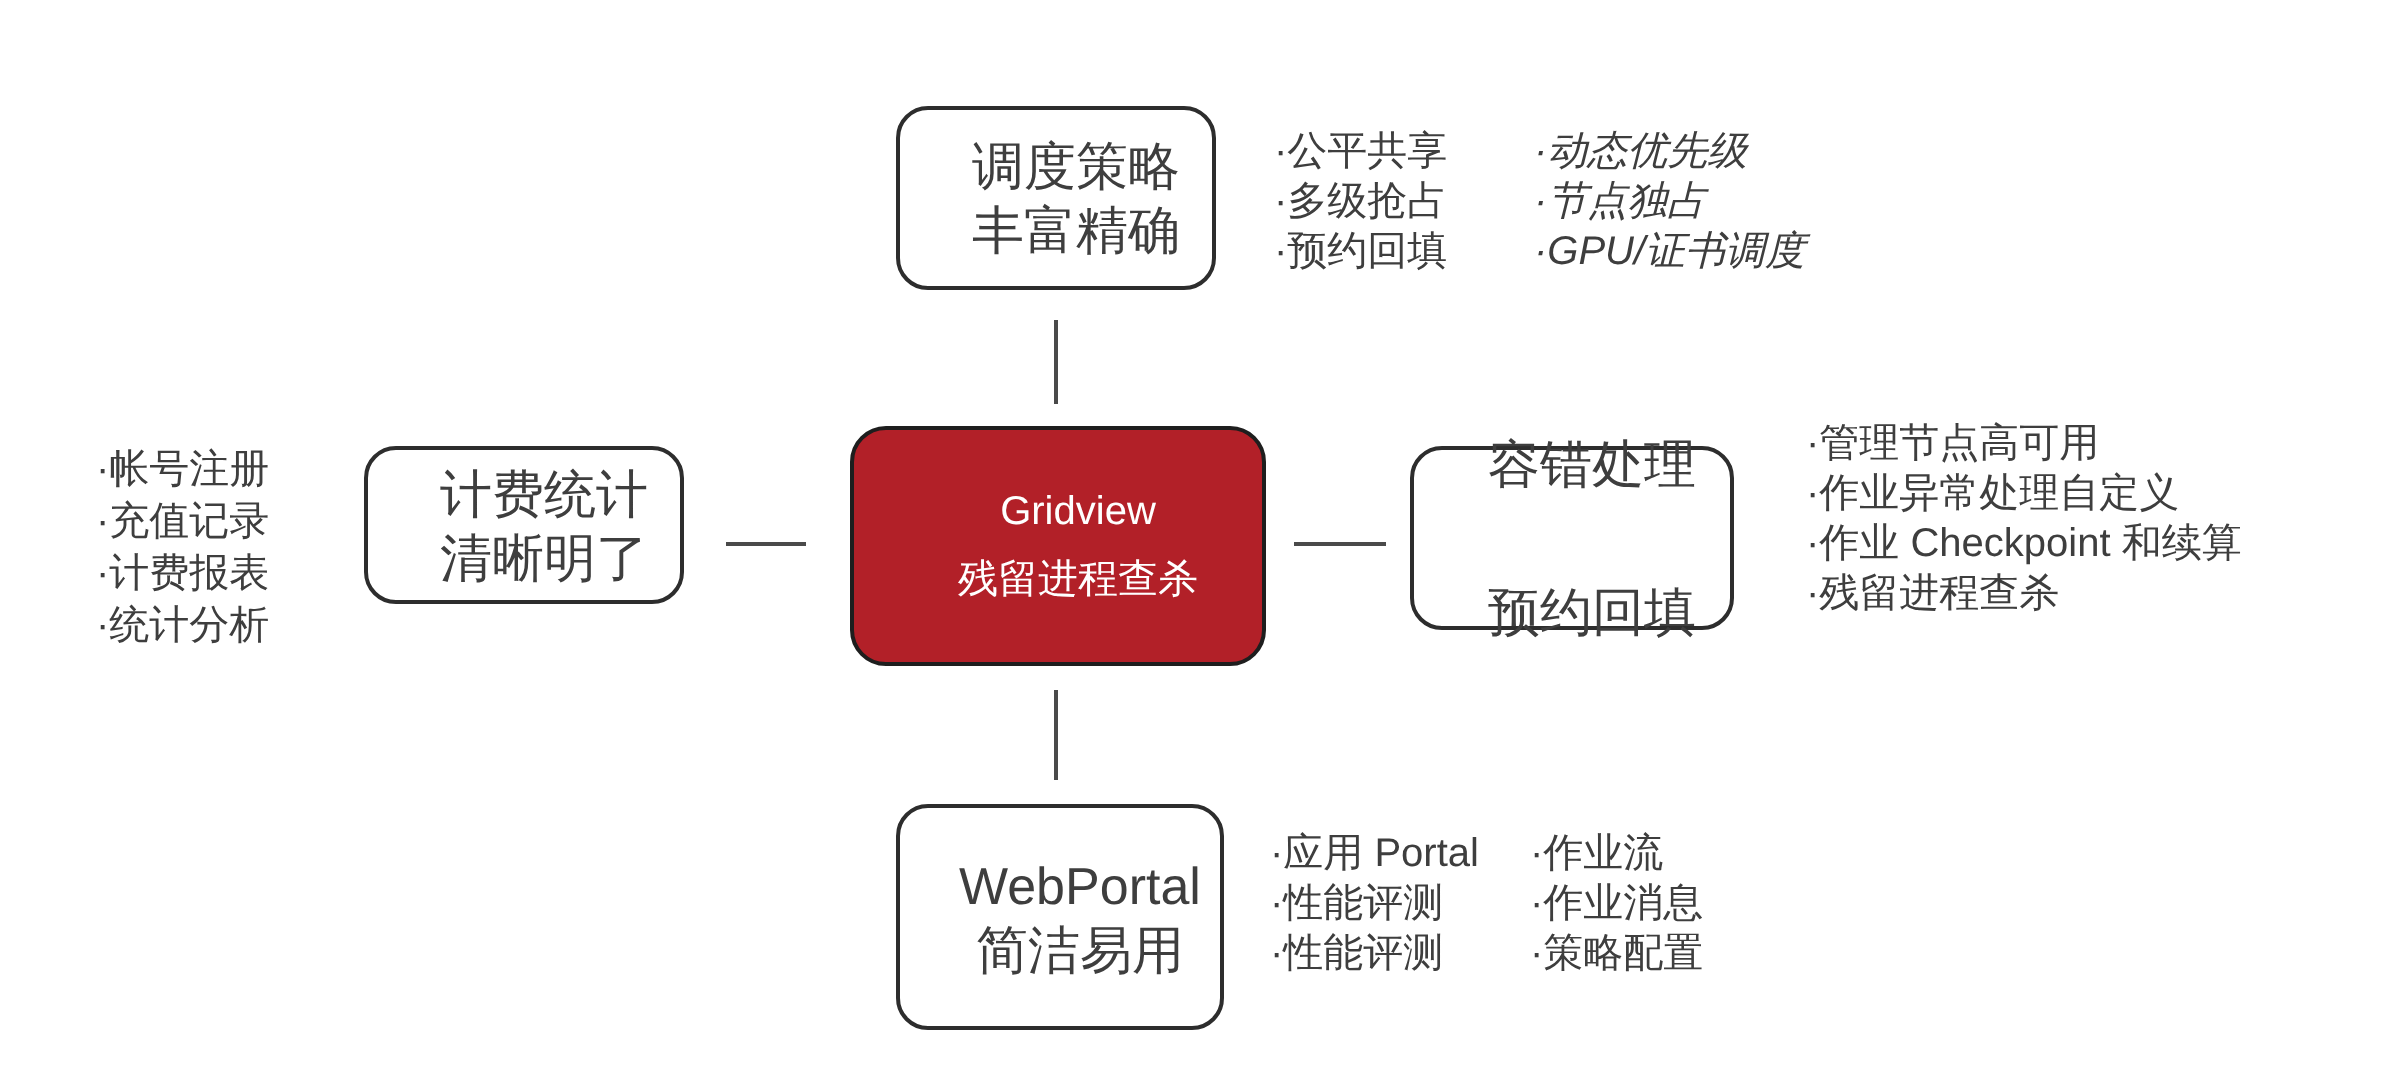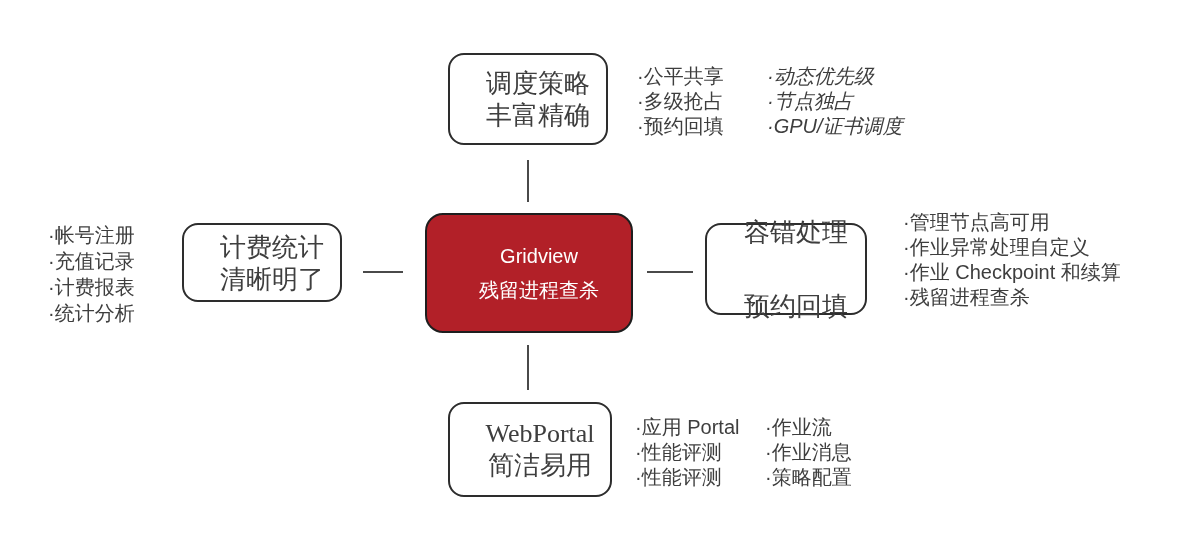--- a/index.html
+++ b/index.html
@@ -72,21 +72,21 @@
   <div class="node" style="left:182px; top:223px; width:160px; height:79px;">
     <span>计费统计</span>
     <span>清晰明了</span>
   </div>
 
   <div class="node" style="left:705px; top:223px; width:162px; height:92px;gap:42px;">
     <span>容错处理</span>
     <span>预约回填</span>
   </div>
 
-  <div class="node" style="left:448px; top:402px; width:164px; height:95px;font-family:Liberation Serif, serif;">
+  <div class="node" style="left:448px; top:402px; width:164px; height:113px;">
     <span>WebPortal</span>
     <span>简洁易用</span>
   </div>
 
   <div class="connector" style="left:527px; top:160px; width:2px; height:42px;"></div>
   <div class="connector" style="left:527px; top:345px; width:2px; height:45px;"></div>
   <div class="connector" style="left:363px; top:271px; width:40px; height:2px;"></div>
   <div class="connector" style="left:647px; top:271px; width:46px; height:2px;"></div>
 
   <div class="blist tight" style="left:637px; top:64px;">

